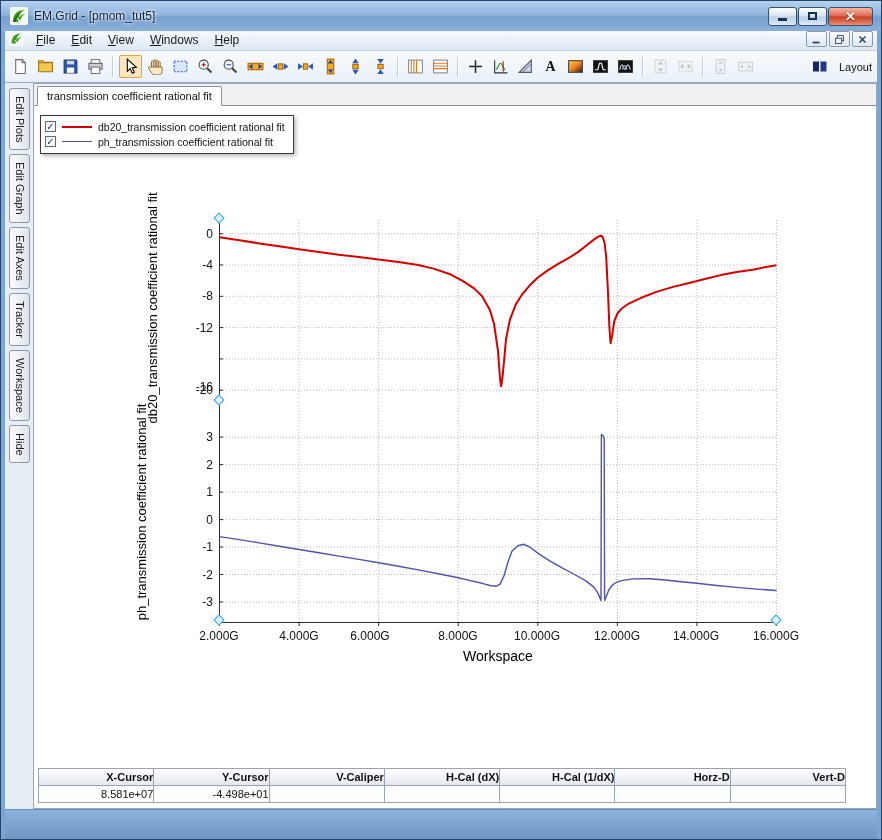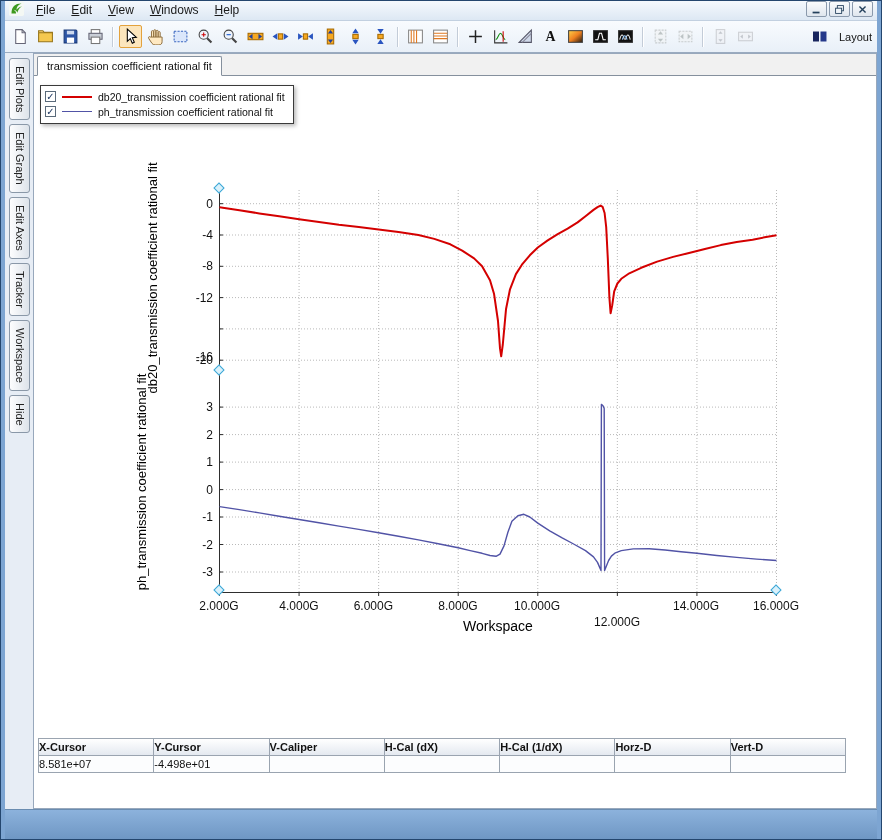--- a/index.html
+++ b/index.html
@@ -84,31 +84,52 @@
   .xlabel{position:absolute;top:564px;left:185px;width:558px;text-align:center;font-size:14px;color:#000;}
   .ylab{position:absolute;white-space:nowrap;font-size:13px;color:#000;transform:translate(-50%,-50%) rotate(-90deg);}
   .ylab1{left:118px;top:224px;}
   .ylab2{left:107px;top:428px;}
   .dia{position:absolute;width:8px;height:8px;background:#daf1fb;border:1.5px solid #3aa6d6;transform:rotate(45deg);z-index:4;}
 
   
   .cursors{position:absolute;left:4px;top:684px;width:808px;border-top:1px solid #9aa4b0;border-left:1px solid #9aa4b0;}
   .crow{display:grid;grid-template-columns:repeat(7,1fr);}
   .ccell{border-right:1px solid #9aa4b0;border-bottom:1px solid #9aa4b0;height:17px;font-size:11px;
-    text-align:left;padding-top:2px;overflow:hidden;white-space:nowrap;}
+    text-align:right;padding-top:2px;overflow:hidden;white-space:nowrap;}
   .chead .ccell{background:linear-gradient(#ffffff,#e4e9f0);font-weight:bold;color:#111;}
   .cvals .ccell{background:#fcfdfe;color:#111;}
 
   .bottomstrip{height:30px;background:linear-gradient(#8cb2dc,#6f97c4);border-top:1px solid #6a8cb0;flex:0 0 auto;}
 </style>
 </head>
 <body>
 
 <div class="window">
 
+  <div class="titlebar">
+    <span class="app-icon">
+      <svg viewBox="0 0 18 18">
+          <rect x="0" y="0" width="18" height="18" rx="2" fill="#f4f8f4"></rect>
+          <path d="M3 15C3 7 7 3 15 3 10.5 5 9 7.5 9 10.5 11.5 7.5 13.5 6.5 15.5 6.5 12.5 8 11 10.5 10 14 9 11.5 7.5 10.5 5.5 10.5 7.5 11.5 8.5 13 8.5 15z" fill="#3d9a1e"></path>
+          <path d="M3 15C4.5 10 7 7 12 5.5 8 8 6 11 5.5 15z" fill="#1f6a10"></path>
+        </svg>
+    </span>
+    <span class="title-text">EM.Grid - [pmom_tut5]</span>
+    <div class="winbtns">
+      <div class="wbtn minmax">
+          <span class="g-min"></span>
+        </div>
+      <div class="wbtn minmax">
+          <span class="g-max"></span>
+        </div>
+      <div class="wbtn close">
+          <span class="g-x">✕</span>
+        </div>
+    </div>
+  </div>
 
   <div class="frame-mid">
     <div class="menubar">
       <span class="app-icon menu-doc-icon">
         <svg viewBox="0 0 18 18">
             <rect x="0" y="0" width="18" height="18" rx="2" fill="#f4f8f4"></rect>
             <path d="M3 15C3 7 7 3 15 3 10.5 5 9 7.5 9 10.5 11.5 7.5 13.5 6.5 15.5 6.5 12.5 8 11 10.5 10 14 9 11.5 7.5 10.5 5.5 10.5 7.5 11.5 8.5 13 8.5 15z" fill="#3d9a1e"></path>
           </svg>
       </span>
       <div class="menu-items">
@@ -458,24 +479,24 @@
           <div class="ytick" style="top: 299px;">-20</div>
           <div class="ytick" style="top: 346px;">3</div>
           <div class="ytick" style="top: 374px;">2</div>
           <div class="ytick" style="top: 401px;">1</div>
           <div class="ytick" style="top: 429px;">0</div>
           <div class="ytick" style="top: 456px;">-1</div>
           <div class="ytick" style="top: 484px;">-2</div>
           <div class="ytick" style="top: 511px;">-3</div>
           <div class="xtick" style="left: 153px;">2.000G</div>
           <div class="xtick" style="left: 233px;">4.000G</div>
-          <div class="xtick" style="left: 295px; text-align: right;">6.000G</div>
+          <div class="xtick" style="left: 304px;">6.000G</div>
           <div class="xtick" style="left: 392px; text-align: center;">8.000G</div>
           <div class="xtick" style="left: 471px;">10.000G</div>
-          <div class="xtick" style="left: 551px; margin-top: 16px;">12.000G</div>
+          <div class="xtick" style="left: 551px;">12.000G</div>
           <div class="xtick" style="left: 630px;">14.000G</div>
           <div class="xtick" style="left: 710px;">16.000G</div>
         </div>
     </div>
 
     <div class="bottomstrip"></div>
   </div>
 
 </div>
 

